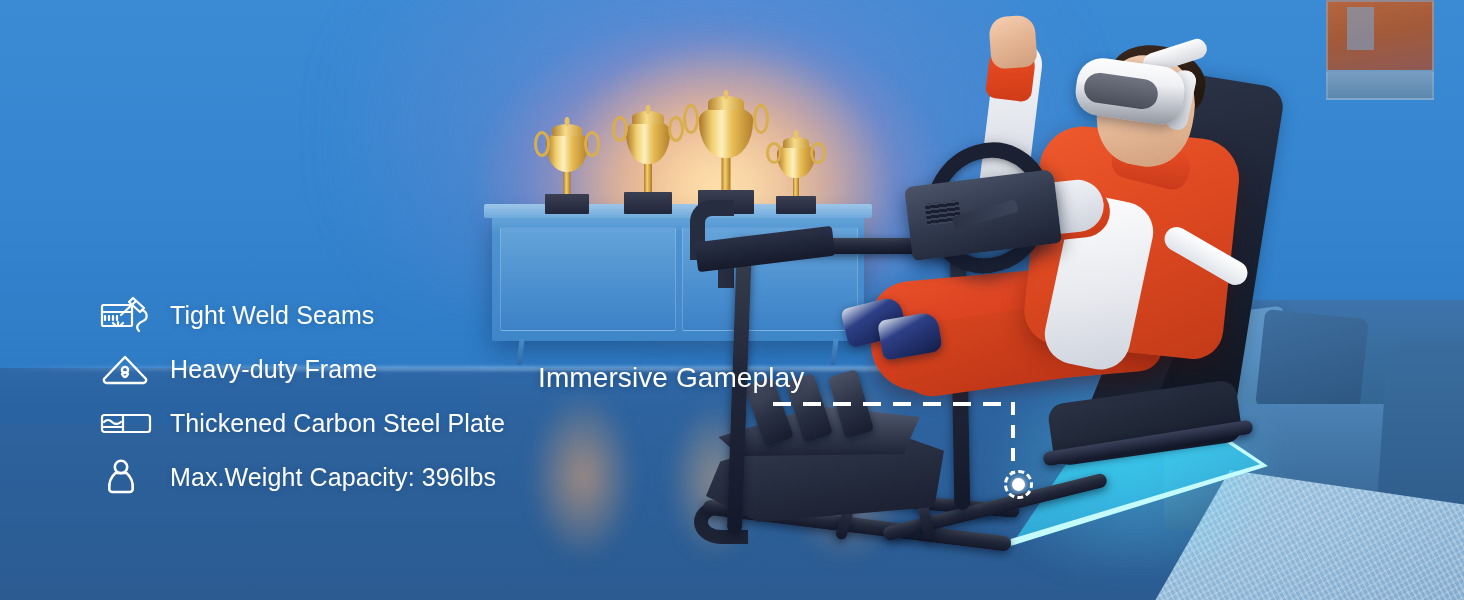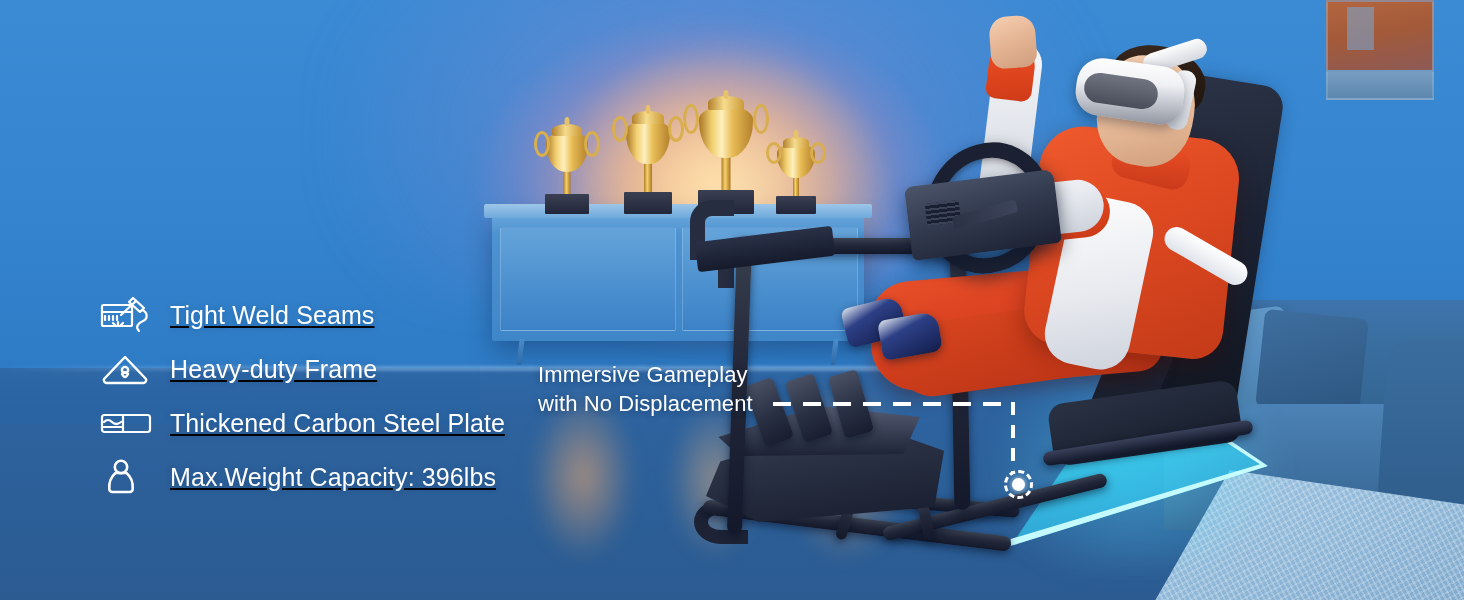--- a/index.html
+++ b/index.html
@@ -435,38 +435,38 @@
 
   
   .headline{
     position:absolute; left:96px; top:133px;
     font-size:53px; font-weight:bold; color:#ffffff;
     letter-spacing:-1.1px; line-height:1;
     white-space:nowrap;
     text-shadow:0 2px 10px rgba(10,45,90,.30);
   }
   .features{
-    position:absolute; left:98px; top:288px; width:420px;text-decoration:underline;
+    position:absolute; left:98px; top:288px; width:420px;
   }
   .feature{
     display:flex; align-items:center; gap:14px; height:54px;
   }
   .feature .ico{
     width:58px; height:40px; flex:none;
     display:flex; align-items:center; justify-content:center;
   }
   .feature .txt{
     font-size:25px; color:#ffffff; white-space:nowrap; letter-spacing:.1px;
     text-shadow:0 1px 6px rgba(10,45,90,.25);
   }
   .feature:nth-child(4) .txt{ font-size:25px; }
 
   .callout{
     position:absolute; left:538px; top:360px;
-    font-size:22px; color:#ffffff; line-height:1.32;
+    font-size:28px; color:#ffffff; line-height:1.32;
     letter-spacing:.1px;
     text-shadow:0 1px 7px rgba(8,30,60,.45);
     white-space:nowrap;
   }
   .lead-h{
     position:absolute; left:773px; top:402px; width:240px; height:4px;
     background:repeating-linear-gradient(90deg,#ffffff 0 18px, rgba(255,255,255,0) 18px 30px);
   }
   .lead-v{
     position:absolute; left:1011px; top:402px; width:4px; height:72px;
@@ -675,21 +675,20 @@
           <circle cx="22" cy="11" r="6.2"></circle>
           <path d="M16.5 17 q-7 6 -6.2 16 a3 3 0 0 0 3 3 h17.4 a3 3 0 0 0 3 -3 q0.8 -10 -6.2 -16 Z"></path>
         </svg>
       </span>
       <span class="txt">Max.Weight Capacity: 396lbs</span>
     </div>
   </div>
 
   <div class="callout">
     <div>Immersive Gameplay</div>
-    <div>with No Displacement</div>
   </div>
 
   <div class="lead-h"></div>
   <div class="lead-v"></div>
   <div class="target">
     <div class="ring"></div>
     <div class="dot"></div>
   </div>
 
 </div>

